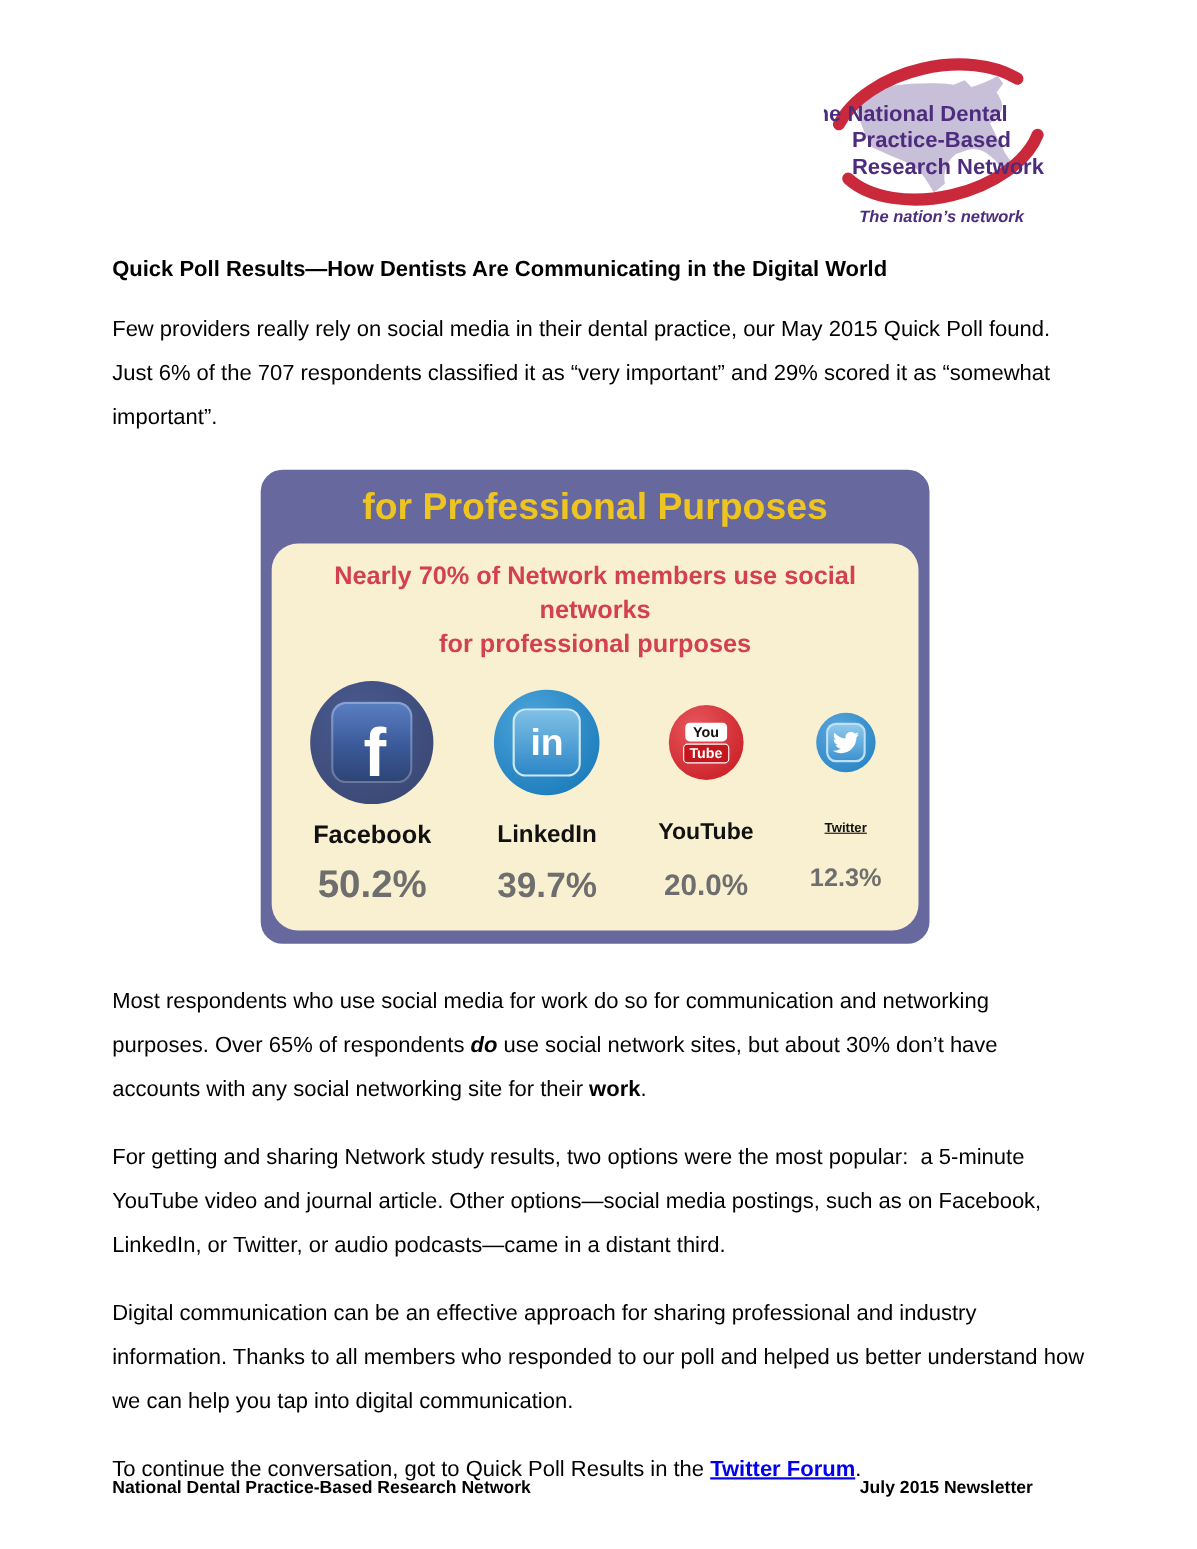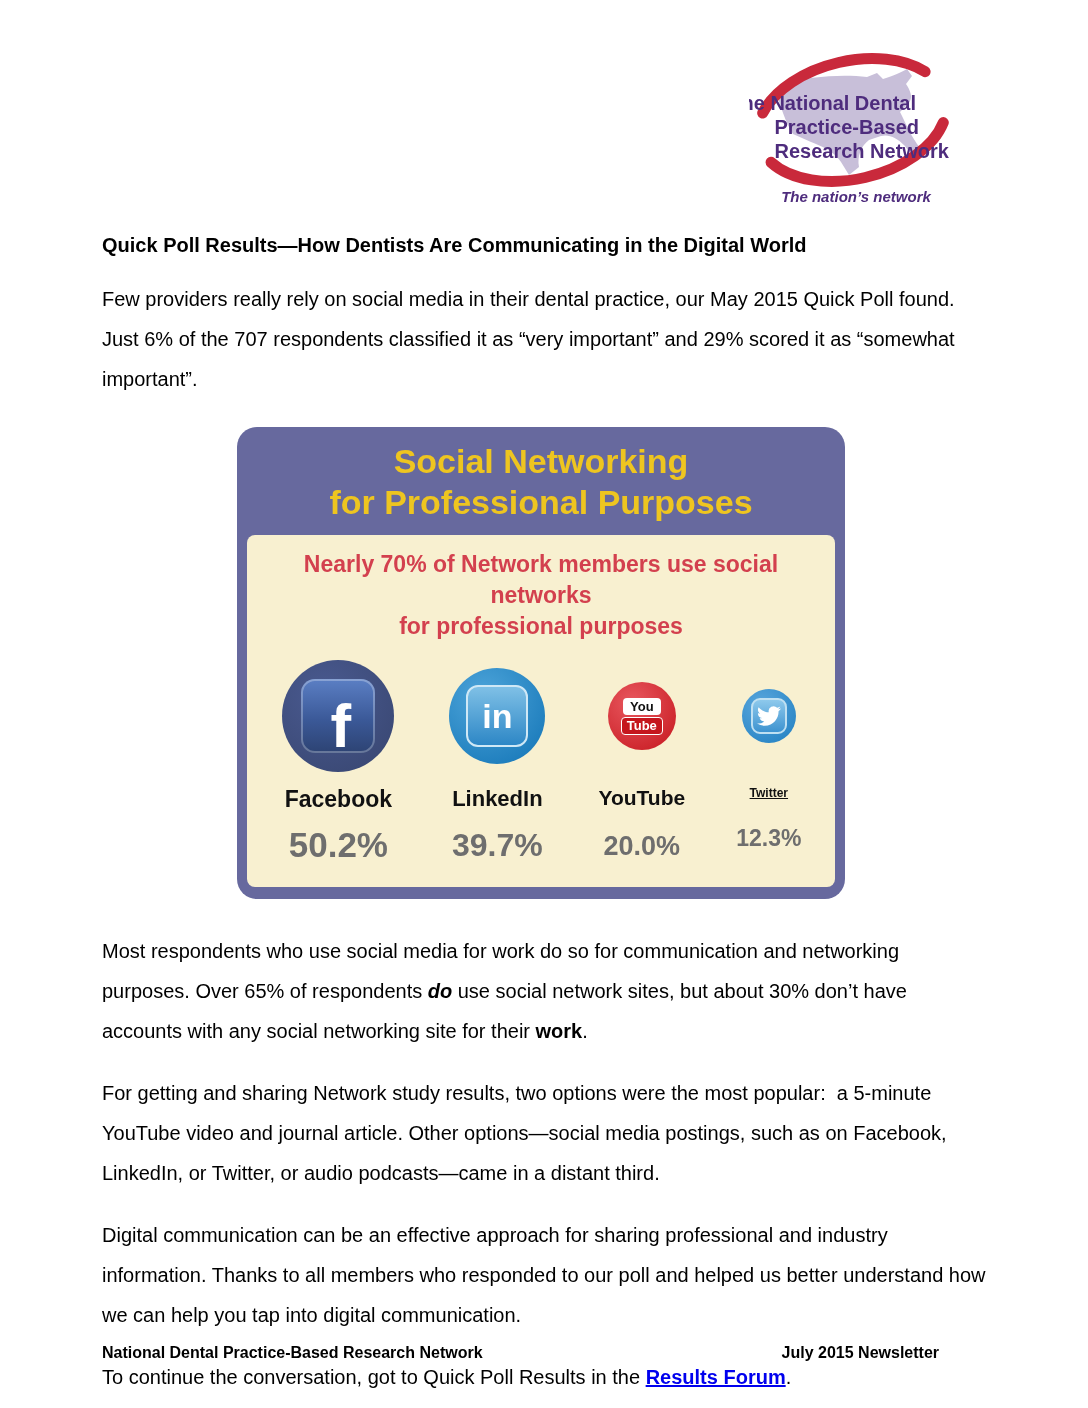--- a/index.html
+++ b/index.html
@@ -55,21 +55,21 @@
     text-align: center;
   }
   .ig-title {
     color: #eec520;
     font-size: 34px;
     font-weight: bold;
     line-height: 41px;
   }
   .ig-body {
     background: #f8f0d0;
-    border-radius: 8px;
+    border-radius: 24px;
     margin: 0 10px 12px;
     padding: 14px 8px 22px;
   }
   .ig-subtitle {
     color: #d3404e;
     font-size: 23px;
     font-weight: bold;
     line-height: 31px;
     text-align: center;
   }
@@ -195,21 +195,20 @@
 </div>
 
 <div class="content">
 
   <div class="heading">Quick Poll Results—How Dentists Are Communicating in the Digital World</div>
 
   <p class="para">Few providers really rely on social media in their dental practice, our May 2015 Quick Poll found. Just 6% of the 707 respondents classified it as “very important” and 29% scored it as “somewhat important”.</p>
 
   <div class="infographic">
     <div class="ig-header">
-      <div class="ig-title">Social Networking</div>
       <div class="ig-title">for Professional Purposes</div>
     </div>
     <div class="ig-body">
       <div class="ig-subtitle">Nearly 70% of Network members use social networks</div>
       <div class="ig-subtitle">for professional purposes</div>
 
       <div class="ig-nets">
 
         <div class="net-col">
           <div class="net-icon-slot">
@@ -263,20 +262,20 @@
       </div>
     </div>
   </div>
 
   <p class="para"><span>Most respondents who use social media for work do so for communication and networking purposes. Over 65% of respondents </span><span class="bold-italic">do</span><span> use social network sites, but about 30% don’t have accounts with any social networking site for their </span><span class="bold">work</span><span>.</span></p>
 
   <p class="para">For getting and sharing Network study results, two options were the most popular:  a 5-minute YouTube video and journal article. Other options—social media postings, such as on Facebook, LinkedIn, or Twitter, or audio podcasts—came in a distant third.</p>
 
   <p class="para">Digital communication can be an effective approach for sharing professional and industry information. Thanks to all members who responded to our poll and helped us better understand how we can help you tap into digital communication.</p>
 
-  <p class="para"><span>To continue the conversation, got to Quick Poll Results in the </span><a class="forum-link">Results Forum</a><span>.</span></p>
+  <p class="para"><span>To continue the conversation, got to Quick Poll Results in the </span><a class="forum-link">Twitter Forum</a><span>.</span></p>
 
 </div>
 
 <div class="footer">
   <span>National Dental Practice-Based Research Network</span>
   <span>July 2015 Newsletter</span>
 </div>
 
 </body></html>

